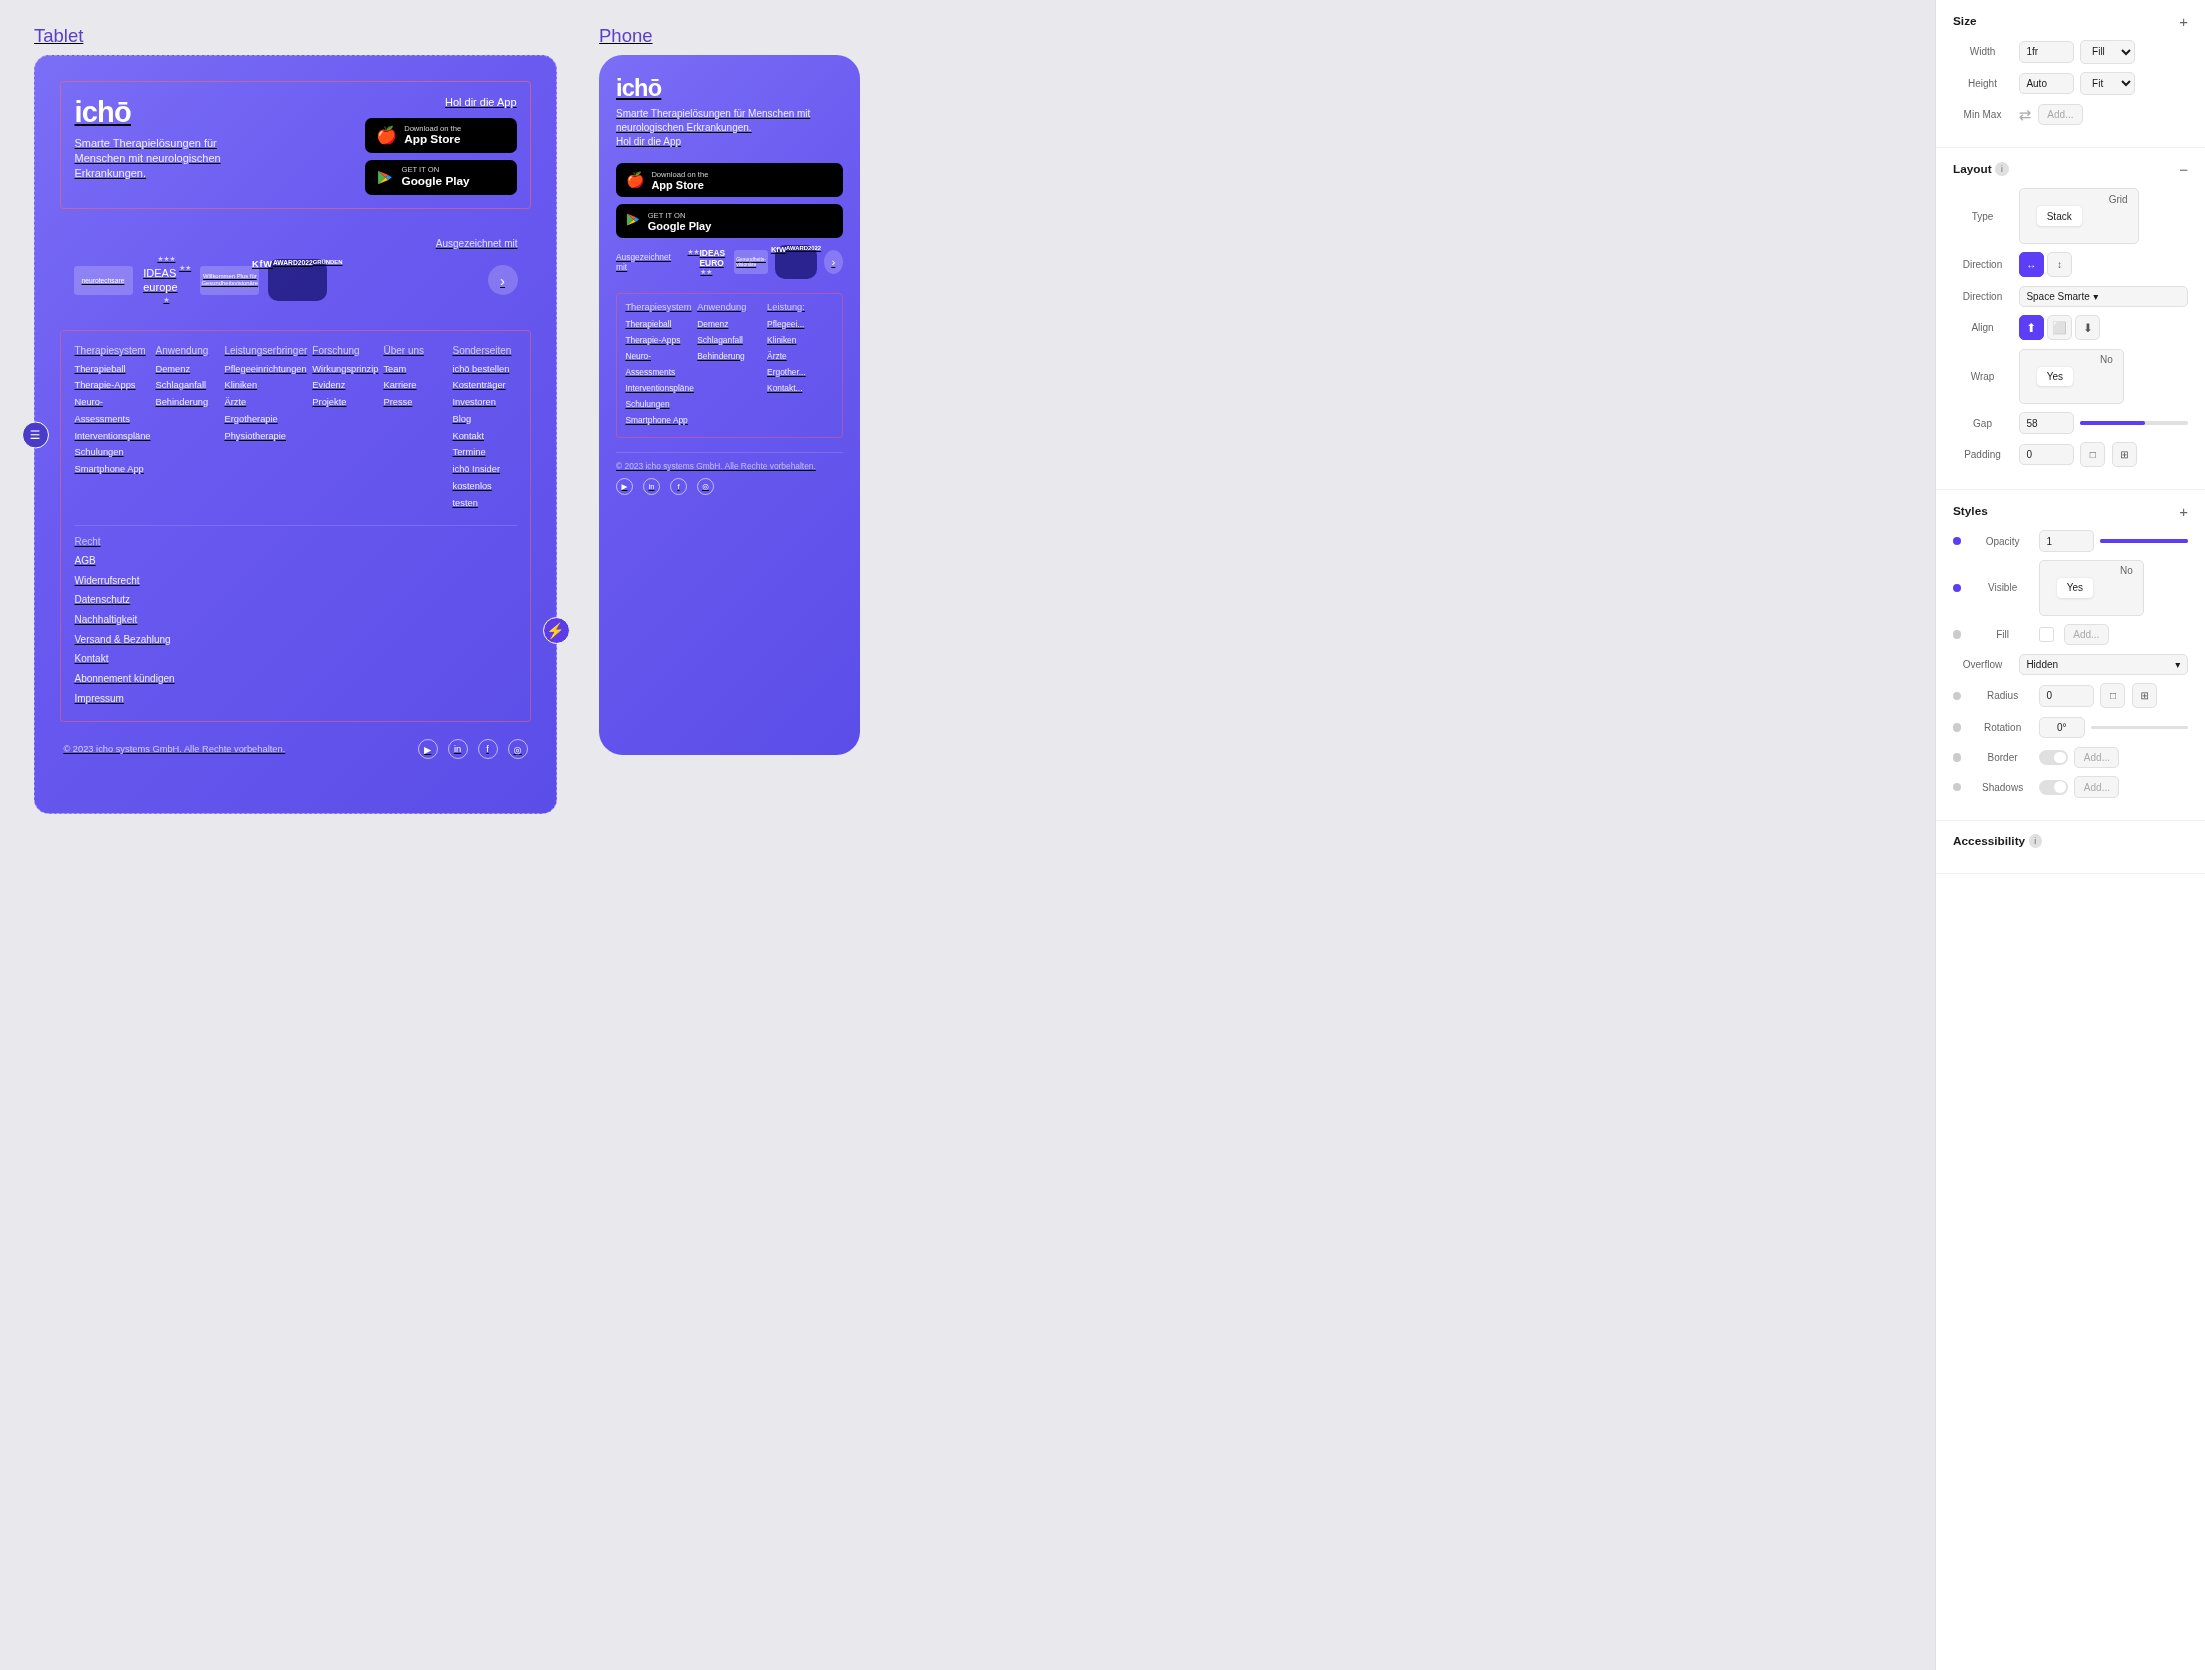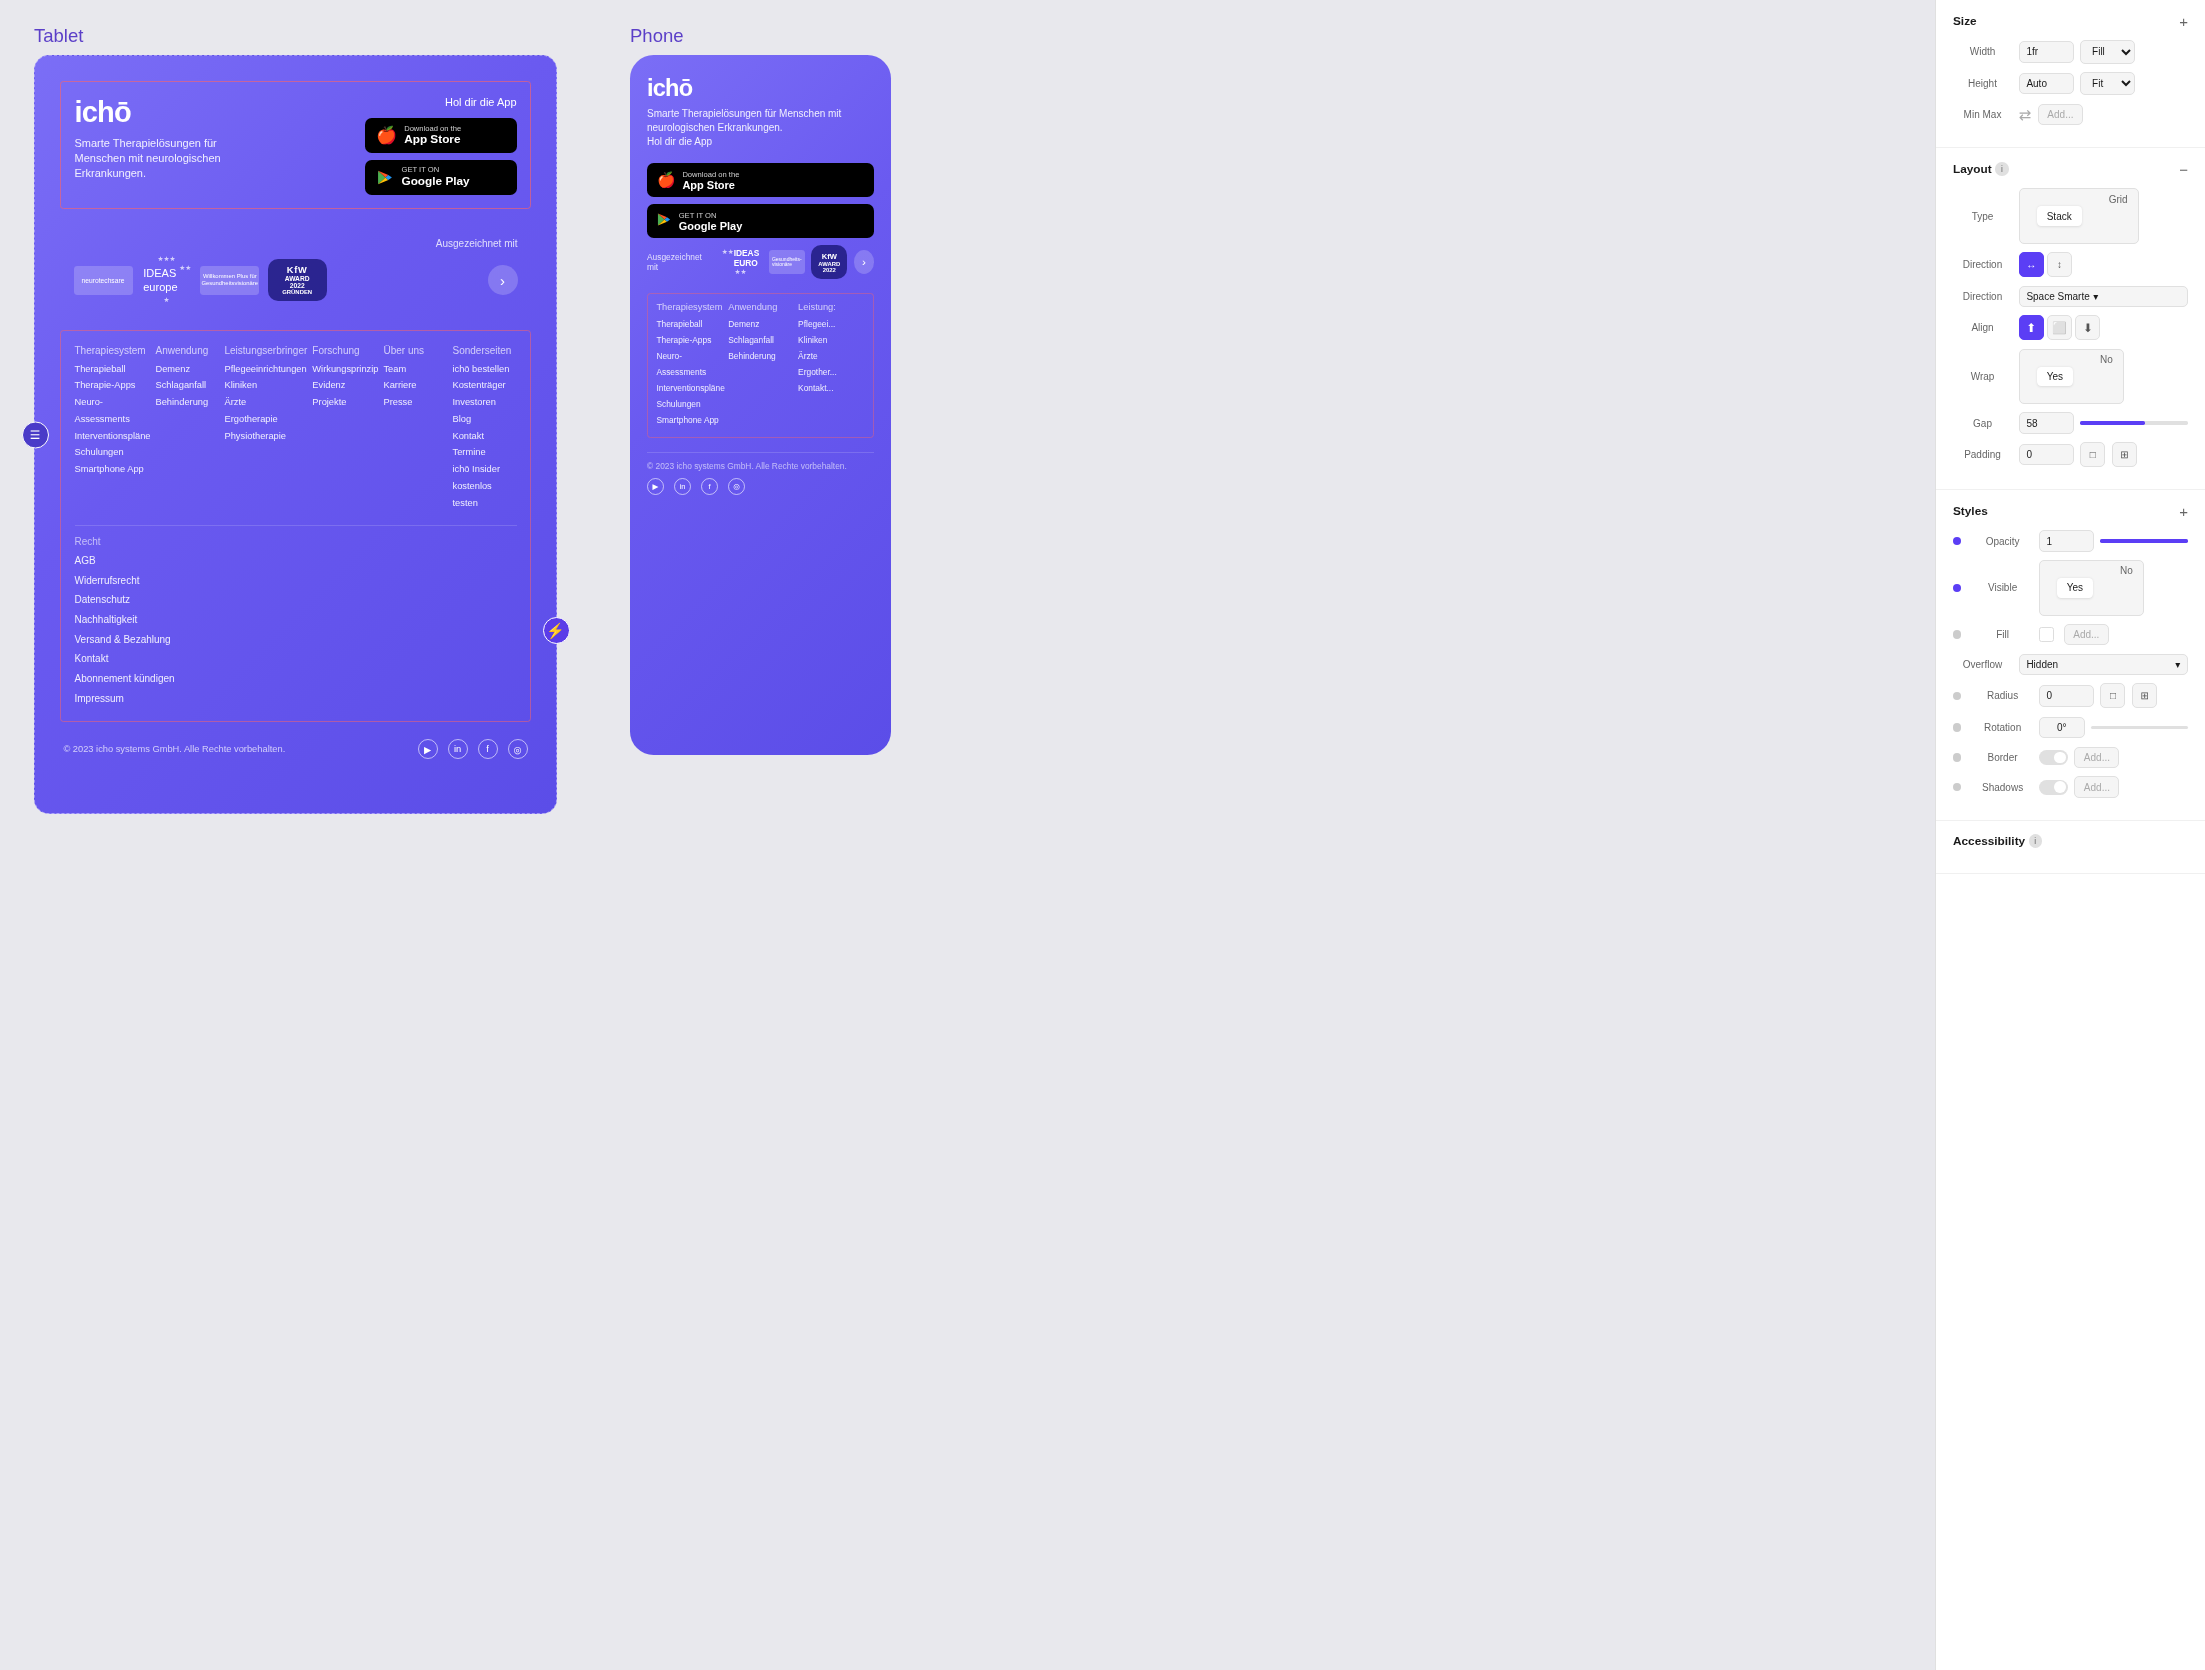--- a/index.html
+++ b/index.html
@@ -22,22 +22,23 @@
 
     .device-label {
       font-size: 18.5px;
       color: #5b3fc8;
       font-weight: 500;
       margin-bottom: 8.4px;
     }
 
     .devices-row {
       display: flex;
-      gap: 73px;
+      gap: 42px;
       align-items: flex-start;
+      text-decoration: underline;
     }
 
     
     .tablet-container {
       width: 523px;
     }
 
     .tablet-frame {
       background: linear-gradient(135deg, #7b6ef6 0%, #6a5af0 40%, #5b4de8 100%);
       border-radius: 15px;
@@ -182,22 +183,21 @@
       font-size: 7.6px;
       color: white;
     }
 
     .kfw-badge {
       width: 59px;
       height: 42px;
       background: rgba(0,0,80,0.6);
       border-radius: 10px;
       display: flex;
-      flex-direction: column;
-      align-items: center;
+      flex-direction: row;
       justify-content: center;
       font-size: 6.7px;
       color: white;
       font-weight: bold;
     }
 
     .kfw-badge .kfw-title {
       font-size: 9.3px;
       font-weight: 900;
       letter-spacing: 0.8px;

